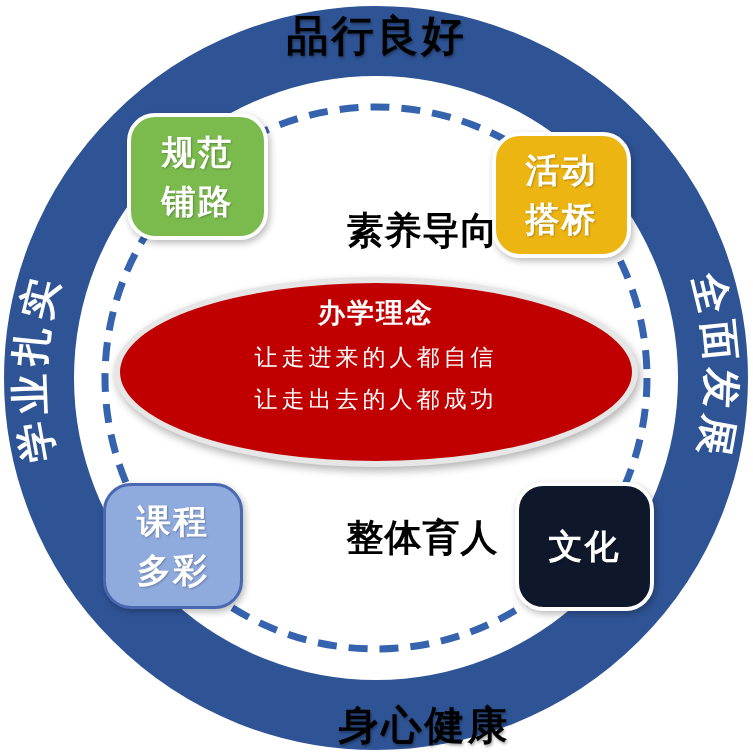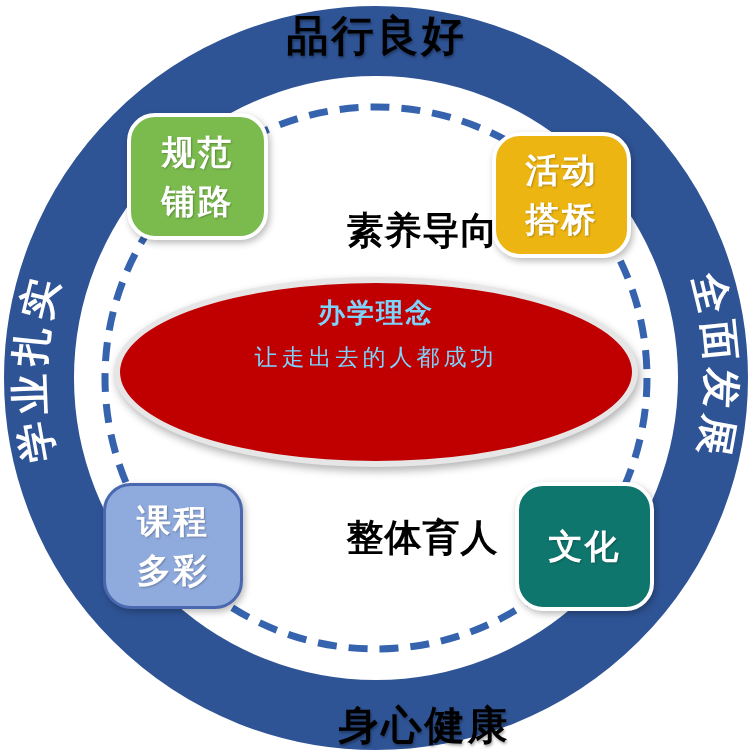--- a/index.html
+++ b/index.html
@@ -29,28 +29,28 @@
     position:absolute;z-index:2;box-sizing:border-box;border-radius:28px;
     display:flex;flex-direction:column;align-items:center;justify-content:center;
     color:#ffffff;font-weight:bold;font-size:34px;letter-spacing:2px;line-height:49px;
     box-shadow:2px 3px 7px rgba(0,0,0,0.28);
     text-shadow:1px 1px 2px rgba(0,0,0,0.25);
   }
   .corner-box .box-line{display:block;}
   .box-green {left:127px;top:113px;width:141px;height:127px;background:#7BBB4E;border:4px solid #ffffff;}
   .box-yellow{left:492px;top:132px;width:139px;height:126px;background:#EDB512;border:4px solid #ffffff;}
   .box-blue  {left:103px;top:483px;width:140px;height:126px;background:#8FAADC;border:3px solid #4A68B0;}
-  .box-orange{left:515px;top:482px;width:139px;height:129px;background:#0f766e;border:4px solid #ffffff;}
+  .box-orange{left:515px;top:482px;width:139px;height:129px;background:#0f172a;border:4px solid #ffffff;}
   
   .center-ellipse{
     position:absolute;left:114px;top:277px;width:524px;height:190px;z-index:2;
     background:#C00000;border:6px solid #E7E6E6;border-radius:50%;box-sizing:border-box;
     box-shadow:2px 4px 8px rgba(0,0,0,0.30);
     display:flex;flex-direction:column;align-items:center;
-    color:#7dd3fc;
+    color:#ffffff;
   }
   .ellipse-title{margin-top:12px;font-size:27px;font-weight:bold;letter-spacing:2px;white-space:nowrap;}
   .ellipse-line{margin-top:11px;font-size:23px;font-weight:normal;letter-spacing:4px;white-space:nowrap;}
   
   .arc-text{
     font-family:"Liberation Serif","DejaVu Serif",serif;
     font-weight:bold;font-size:40px;letter-spacing:6px;fill:#ffffff;
   }
 </style>
 </head>
@@ -89,16 +89,17 @@
   <div class="corner-box box-blue">
     <span class="box-line">课程</span>
     <span class="box-line">多彩</span>
   </div>
   <div class="corner-box box-orange">
     <span class="box-line">文化</span>
   </div>
 
   <div class="center-ellipse">
     <div class="ellipse-title">办学理念</div>
+    <div class="ellipse-line">让走进来的人都自信</div>
     <div class="ellipse-line">让走出去的人都成功</div>
   </div>
 
 </div>
 
 </body></html>

